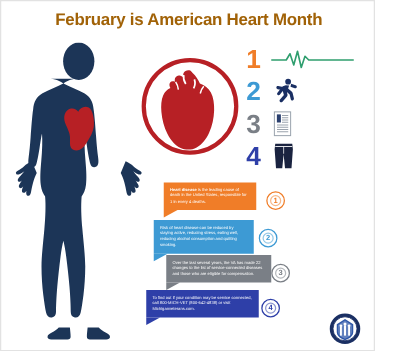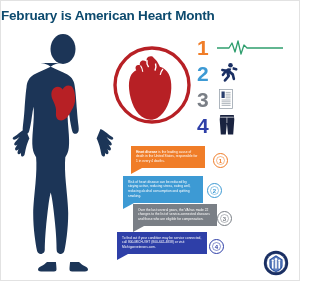--- a/index.html
+++ b/index.html
@@ -2,22 +2,22 @@
 <html><head>
 <meta charset="utf-8">
 <style>
   html,body{margin:0;padding:0;background:#ffffff;}
   body{width:300px;height:281px;overflow:hidden;
        font-family:"Liberation Sans",sans-serif;}
   #poster{position:relative;width:300px;height:281px;
           background:#ffffff;border:1px solid #e2e2e2;box-sizing:border-box;}
 
   
-  #title{position:absolute;left:0;top:7px;width:300px;
-         font-size:13.5px;font-weight:bold;color:#0c4a6e;letter-spacing:-.2px;}
+  #title{position:absolute;left:0;top:7px;width:300px;text-align:center;
+         font-size:13.5px;font-weight:bold;color:#a16207;letter-spacing:-.2px;}
 
   
   #body-wrap{position:absolute;left:8px;top:33px;width:108px;height:240px;}
   #body-wrap svg{display:block;width:108px;height:240px;}
 
   
   #heart-circle{position:absolute;left:110px;top:40px;width:82px;height:88px;}
   #heart-circle svg{display:block;width:82px;height:88px;}
 
   

